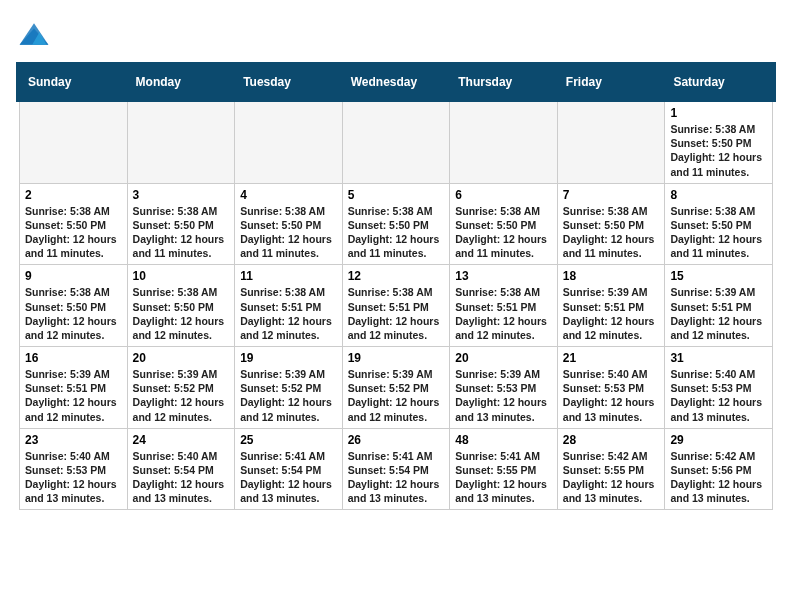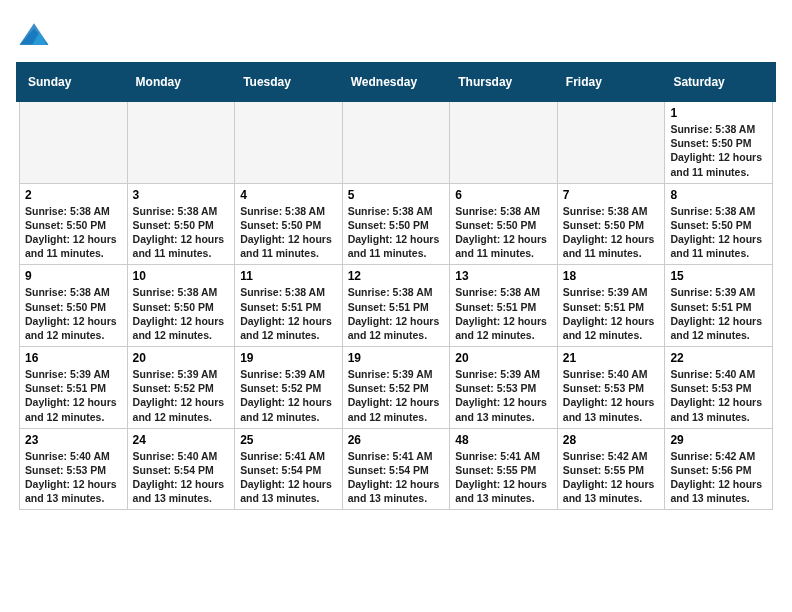--- a/index.html
+++ b/index.html
@@ -253,21 +253,21 @@
 Sunset: 5:53 PM
 Daylight: 12 hours and 13 minutes.</div>
         </td>
         <td>
           <span class="day-number">21</span>
           <div class="day-info">Sunrise: 5:40 AM
 Sunset: 5:53 PM
 Daylight: 12 hours and 13 minutes.</div>
         </td>
         <td>
-          <span class="day-number">22</span>
+          <span class="day-number">31</span>
           <div class="day-info">Sunrise: 5:40 AM
 Sunset: 5:53 PM
 Daylight: 12 hours and 13 minutes.</div>
         </td>
       </tr>
       <tr>
         <td>
           <span class="day-number">23</span>
           <div class="day-info">Sunrise: 5:40 AM
 Sunset: 5:53 PM

